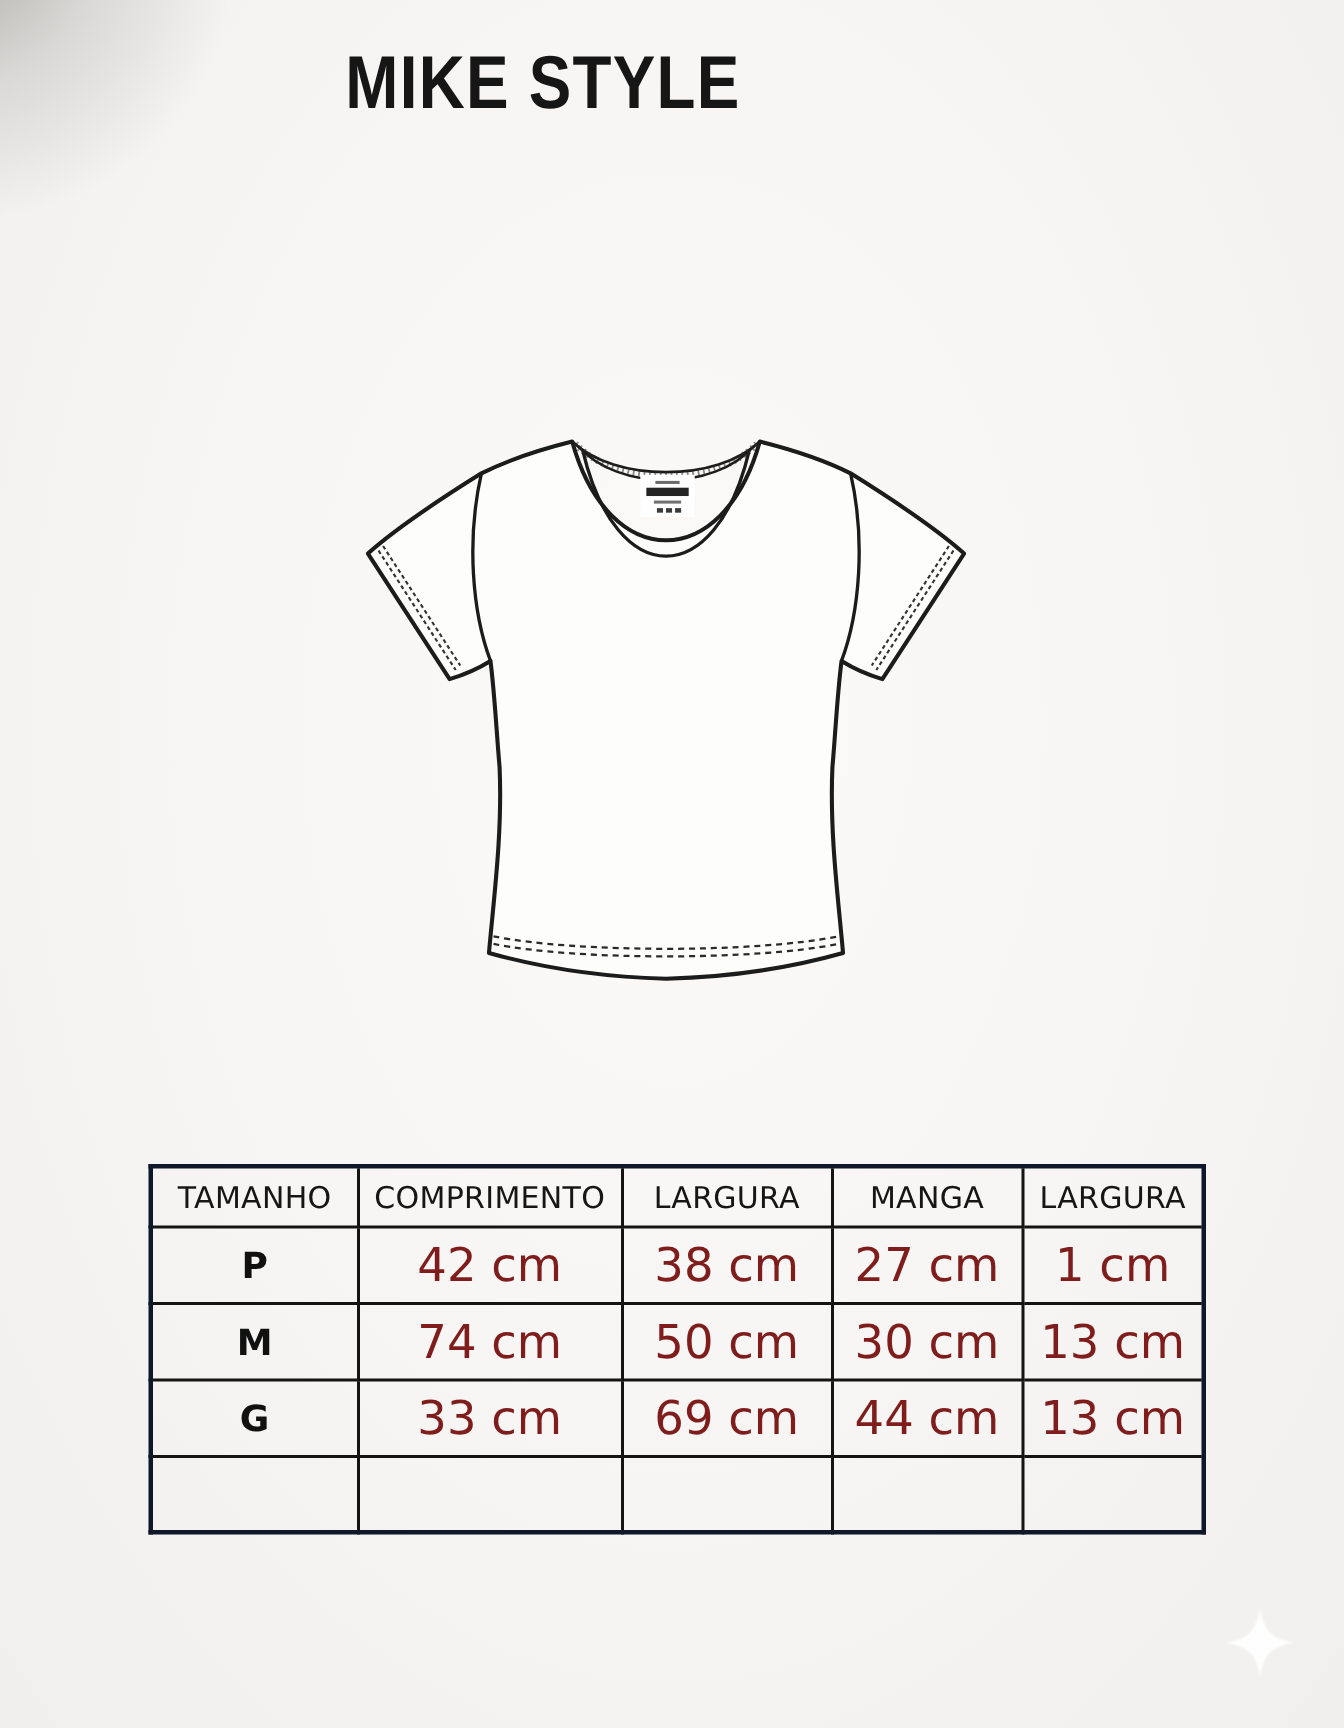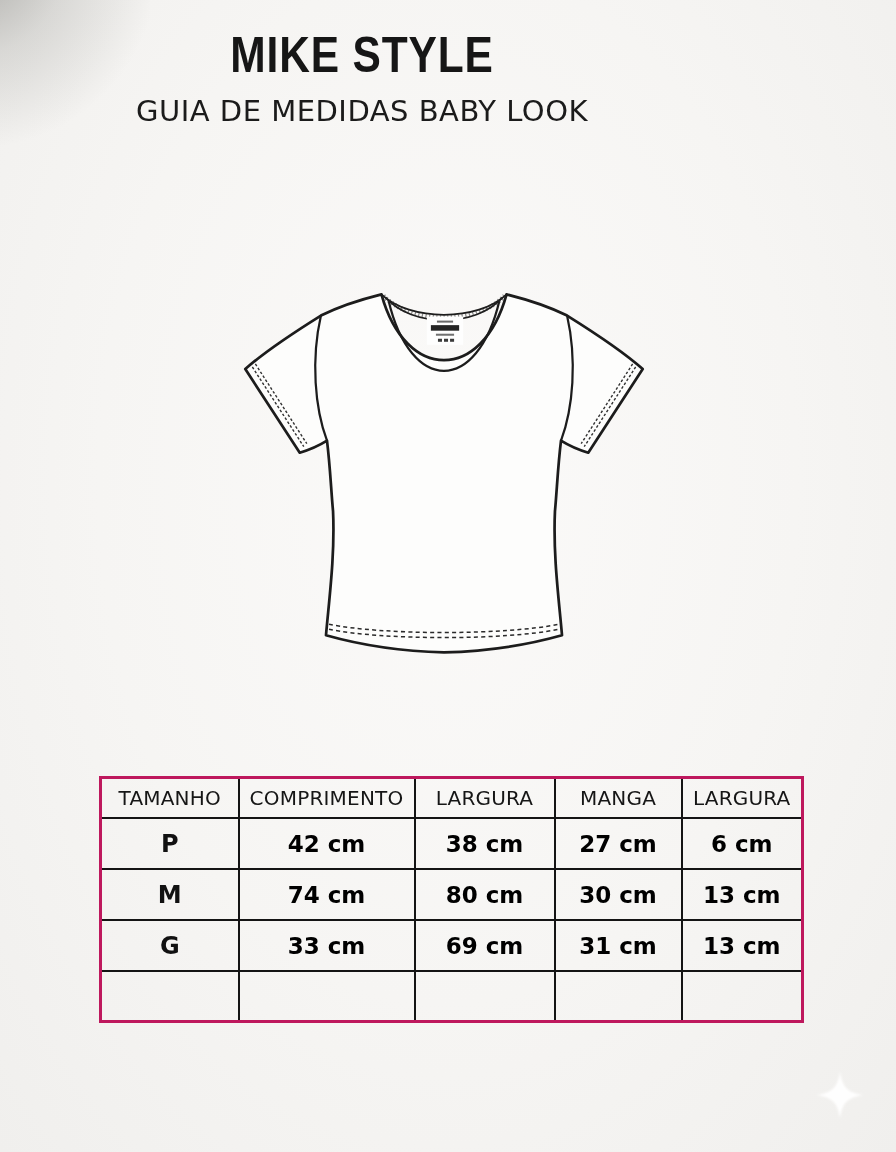--- a/index.html
+++ b/index.html
@@ -35,30 +35,30 @@
   .size-table{
     position:absolute;left:99px;top:776px;width:702px;
     border-collapse:collapse;table-layout:fixed;
     background:transparent;
   }
   .size-table th,.size-table td{
     border:2px solid #141414;
     text-align:center;vertical-align:middle;
     padding:0;
   }
-  .size-table{border:3px solid #be185d;}
+  .size-table{border:3px solid #0f172a;}
   .size-table th{
     height:38px;
     font-family:"DejaVu Sans", sans-serif;
     font-weight:400;font-size:20px;letter-spacing:0.2px;color:#161616;
   }
   .size-table td{
     height:49px;
     font-family:"DejaVu Sans", sans-serif;
-    font-weight:700;font-size:23px;color:#000000;
+    font-weight:400;font-size:31px;color:#7f1d1d;
   }
   .size-table td.size-letter{
     font-weight:700;font-size:24px;color:#111;
   }
   .size-table tr.empty-row td{height:48px;}
   col.c-tamanho{width:138px;}
   col.c-comprimento{width:176px;}
   col.c-largura{width:140px;}
   col.c-manga{width:127px;}
   col.c-cintura{width:121px;}
@@ -67,21 +67,20 @@
     filter:blur(0.8px);opacity:0.95;
   }
 </style>
 </head>
 <body>
 
 <div class="corner-shade"></div>
 
 <div class="header">
   <h1 class="title">MIKE STYLE</h1>
-  <div class="subtitle">GUIA DE MEDIDAS BABY LOOK</div>
 </div>
 
 <div class="shirt-wrap">
   <svg width="464" height="404" viewBox="0 0 460 400" fill="none" xmlns="http://www.w3.org/2000/svg">
 
     <path d="M 168,13
          C 148,18 124,26 108,34
          C 84,49 52,70 33,87
          L 87,170
          C 97,167 106,163 114,158
@@ -144,34 +143,34 @@
       <th>MANGA</th>
       <th>LARGURA</th>
     </tr>
   </thead>
   <tbody>
     <tr>
       <td class="size-letter">P</td>
       <td>42 cm</td>
       <td>38 cm</td>
       <td>27 cm</td>
-      <td>6 cm</td>
+      <td>1 cm</td>
     </tr>
     <tr>
       <td class="size-letter">M</td>
       <td>74 cm</td>
-      <td>80 cm</td>
+      <td>50 cm</td>
       <td>30 cm</td>
       <td>13 cm</td>
     </tr>
     <tr>
       <td class="size-letter">G</td>
       <td>33 cm</td>
       <td>69 cm</td>
-      <td>31 cm</td>
+      <td>44 cm</td>
       <td>13 cm</td>
     </tr>
     <tr class="empty-row">
       <td></td>
       <td></td>
       <td></td>
       <td></td>
       <td></td>
     </tr>
   </tbody>

